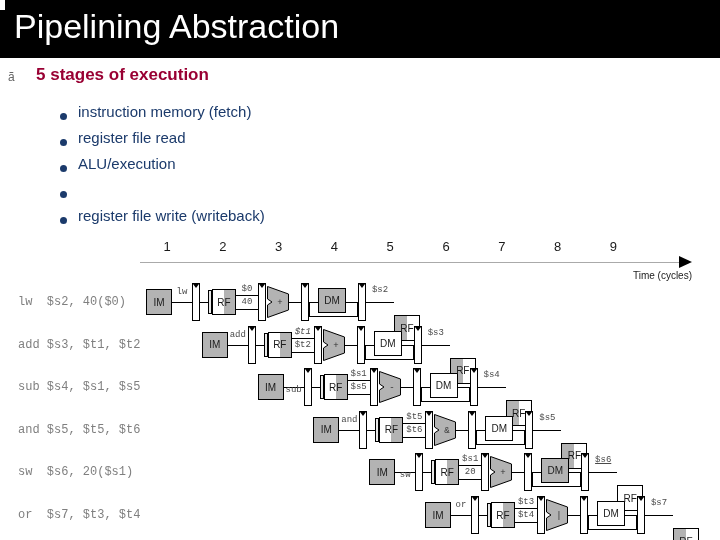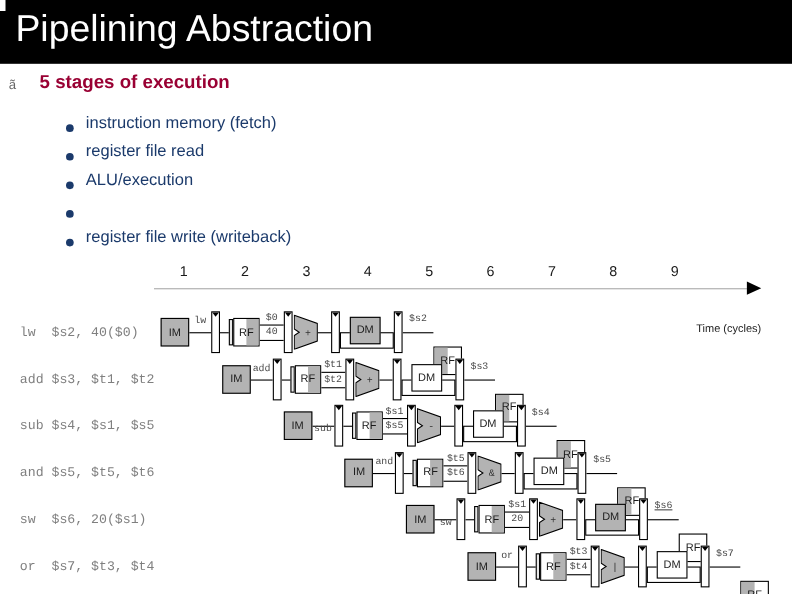--- a/index.html
+++ b/index.html
@@ -17,21 +17,21 @@
   .stage-list{position:absolute;left:60px;top:94px;margin:0;padding:0;list-style:none;}
   .stage-item{display:flex;align-items:flex-end;height:26px;color:var(--bullet-navy,#1b3a6b);
               font-size:15px;white-space:nowrap;}
   .stage-dot{width:7px;height:7px;border-radius:50%;background:var(--bullet-navy,#1b3a6b);
              margin-right:11px;flex:0 0 auto;}
   
   .cycle-num{position:absolute;top:239px;width:30px;text-align:center;font-size:13px;color:#1a1a1a;}
   .axis-line{position:absolute;left:140px;top:262px;width:548px;height:1px;background:var(--axis-gray,#aaa);}
   .axis-arrow{position:absolute;left:679px;top:256px;width:0;height:0;
               border-left:13px solid #000;border-top:6px solid transparent;border-bottom:6px solid transparent;}
-  .axis-label{position:absolute;left:580px;top:270px;width:112px;text-align:right;font-size:10px;color:#222;margin-top:24px;}
+  .axis-label{position:absolute;left:580px;top:270px;width:112px;text-align:right;font-size:10px;color:#222;}
   
   .prow{position:absolute;width:280px;height:50px;}
   .instr{position:absolute;left:18px;font-family:"Liberation Mono","DejaVu Sans Mono",monospace;
          font-size:12px;color:var(--instr-gray,#7f7f7f);white-space:pre;}
   .wire{position:absolute;height:1px;background:#000;}
   .box{position:absolute;border:1px solid #000;box-sizing:border-box;background:#fff;
        display:flex;align-items:center;justify-content:center;
        font-size:10px;color:#1a1a1a;font-family:"Liberation Sans",sans-serif;}
   .box.gray{background:var(--box-gray,#b3b3b3);}
   .halfbox{position:relative;}
@@ -143,21 +143,21 @@
         <div class="wlabel" style="left: 22px; top: 11px; width: 28px;">add</div>
         <div class="reg" style="left: 46px; top: 6px;"></div>
         <div class="reg" style="left: 112px; top: 6px;"></div>
         <div class="reg" style="left: 155px; top: 6px;"></div>
         <div class="reg" style="left: 212px; top: 6px;"></div>
         <div class="minibar" style="left: 62px; top: 13px; height: 24px;"></div>
         <div class="box halfbox" style="left: 66px; top: 12px; width: 24px; height: 26px;">
           <div class="half right"></div>
           <span class="boxlabel">RF</span>
         </div>
-        <div class="wlabel" style="left: 88px; top: 8px; width: 26px;">$t1</div>
+        <div class="wlabel" style="left: 88px; top: 8px; width: 26px; font-style: italic;">$t1</div>
         <div class="wlabel" style="left: 88px; top: 21px; width: 26px;">$t2</div>
         <svg class="alu" width="22" height="32" viewBox="0 0 22 32" style="left: 121px; top: 9px;">
           <polygon points="0.5,0.5 21.5,8 21.5,24 0.5,31.5 0.5,19 5,16 0.5,13" fill="#b3b3b3" stroke="#000" stroke-width="1"></polygon>
           <text x="13" y="19" font-size="9" text-anchor="middle" fill="#333" font-family="Liberation Mono, monospace">+</text>
         </svg>
         <div class="bypass" style="left: 163px; top: 25px; width: 49px; height: 15px;"></div>
         <div class="box" style="left: 172px; top: 11px; width: 28px; height: 25px;">DM</div>
         <div class="wlabel" style="left: 220px; top: 9px; width: 28px;">$s3</div>
         <div class="box halfbox" style="left: 248px; top: 12px; width: 26px; height: 26px;">
           <div class="half left"></div>

